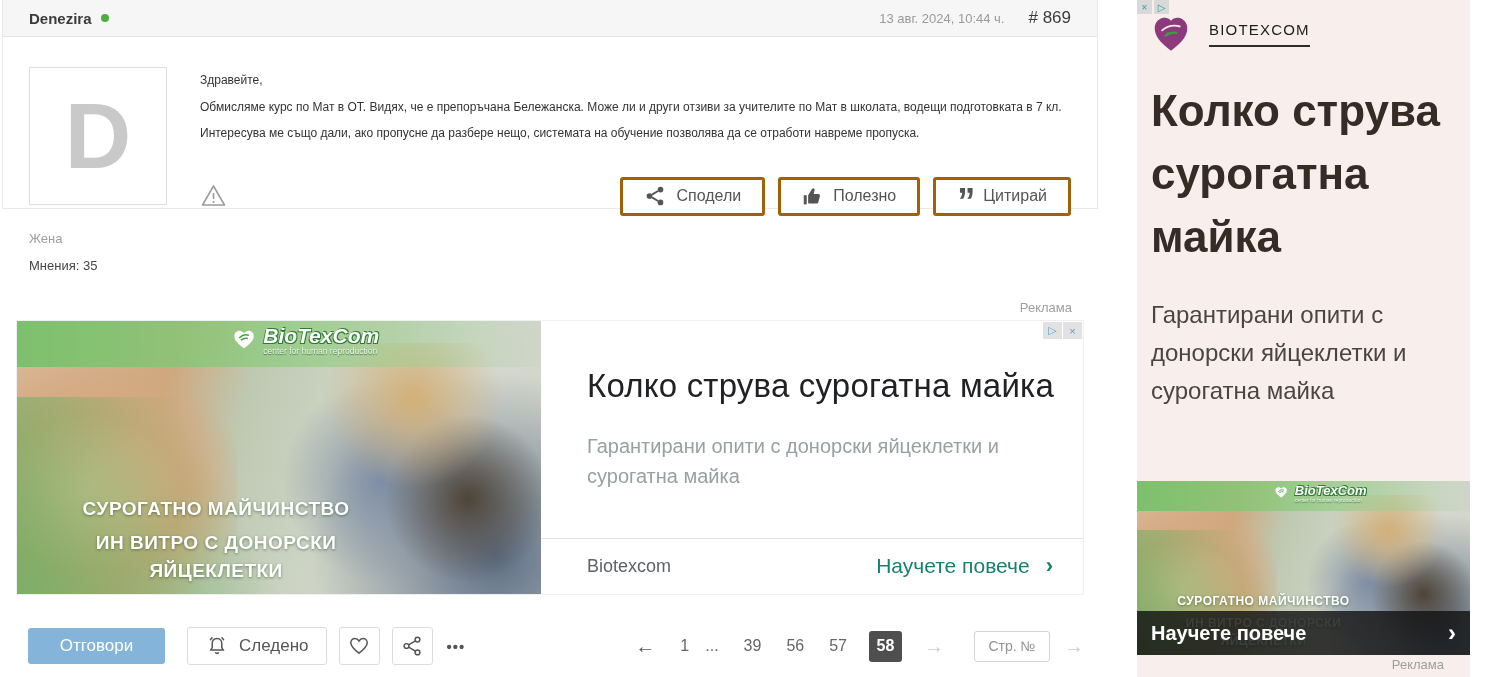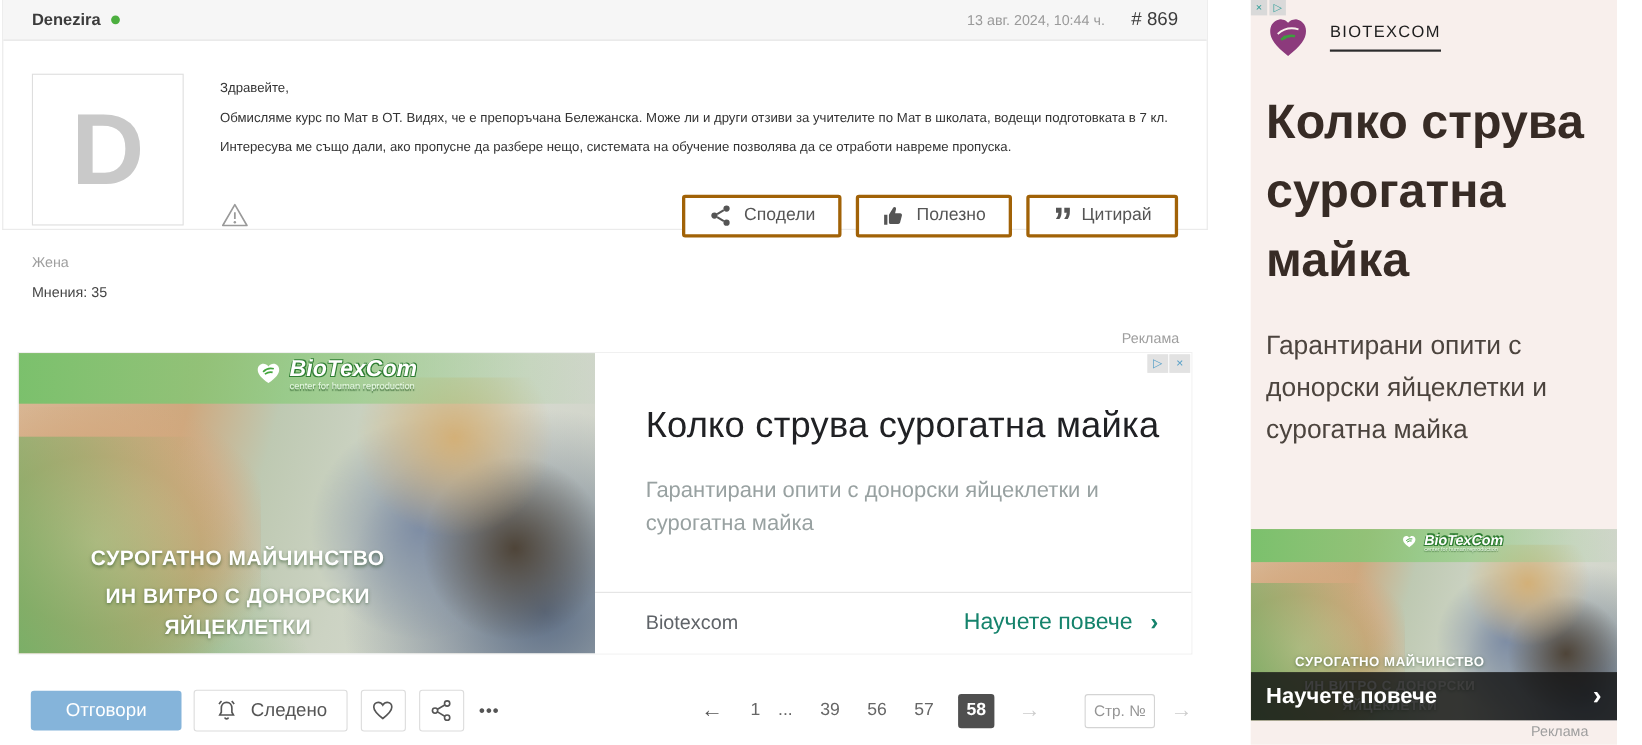--- a/index.html
+++ b/index.html
@@ -90,38 +90,38 @@
 
   .adchoices { position:absolute; top:1px; right:1px; display:flex; gap:1px; }
   .adchoice-btn { width:19px; height:17px; background:#e2e2e2; color:#58a0c8;
     display:flex; align-items:center; justify-content:center; font-size:11px; cursor:pointer; }
 
   
   .bottom-bar { position:absolute; left:28px; top:626px; width:1056px; height:40px;
     display:flex; align-items:center; }
   .reply-btn { width:137px; height:36px; background:#85b4da; border:none; border-radius:3px;
     color:#fff; font-size:17px; cursor:pointer; font-family:inherit; }
-  .follow-btn { margin-left:11px; height:38px; padding:0 17px; background:#fff;
+  .follow-btn { margin-left:22px; height:38px; padding:0 17px; background:#fff;
     border:1px solid #dcdcdc; border-radius:3px; display:flex; align-items:center; gap:10px;
     font-size:17px; color:#555; cursor:pointer; }
   .icon-btn { margin-left:12px; width:41px; height:38px; background:#fff;
     border:1px solid #dcdcdc; border-radius:3px;
     display:flex; align-items:center; justify-content:center; cursor:pointer; }
   .more-btn { margin-left:14px; border:none; background:none; font-size:15px; font-weight:bold;
     color:#555; letter-spacing:1px; cursor:pointer; }
 
   .pagination { margin-left:auto; display:flex; align-items:center; }
   .page-prev { font-size:20px; color:#555; cursor:pointer; }
   .page-item { margin-left:25px; font-size:16px; color:#666; cursor:pointer; }
   .page-dots { margin-left:16px; font-size:16px; color:#666; }
   .page-current { margin-left:22px; width:33px; height:31px; background:#4f4f4f; color:#fff;
     border-radius:3px; display:flex; align-items:center; justify-content:center;
     font-size:16px; font-weight:bold; cursor:default; }
   .page-next { margin-left:22px; font-size:20px; color:#ccc; cursor:default; }
-  .page-input { margin-left:40px; width:64px; height:31px; border:1px solid #d4d4d4;
+  .page-input { margin-left:30px; width:76px; height:31px; border:1px solid #d4d4d4;
     border-radius:3px; text-align:center; font-size:14px; color:#555; font-family:inherit; }
   .page-input::placeholder { color:#949494; }
   .page-go { margin-left:14px; font-size:20px; color:#ccc; cursor:default; }
 
   
   .sidebar { position:absolute; left:1137px; top:0; width:333px; height:677px;
     background:#f8efec; overflow:hidden; }
   .sb-adchoices { position:absolute; top:0; left:0; display:flex; gap:2px; }
   .sb-adchoice-btn { width:15px; height:14px; background:#d9d9d9; color:#2f9e97;
     display:flex; align-items:center; justify-content:center; font-size:10px; cursor:pointer; }

